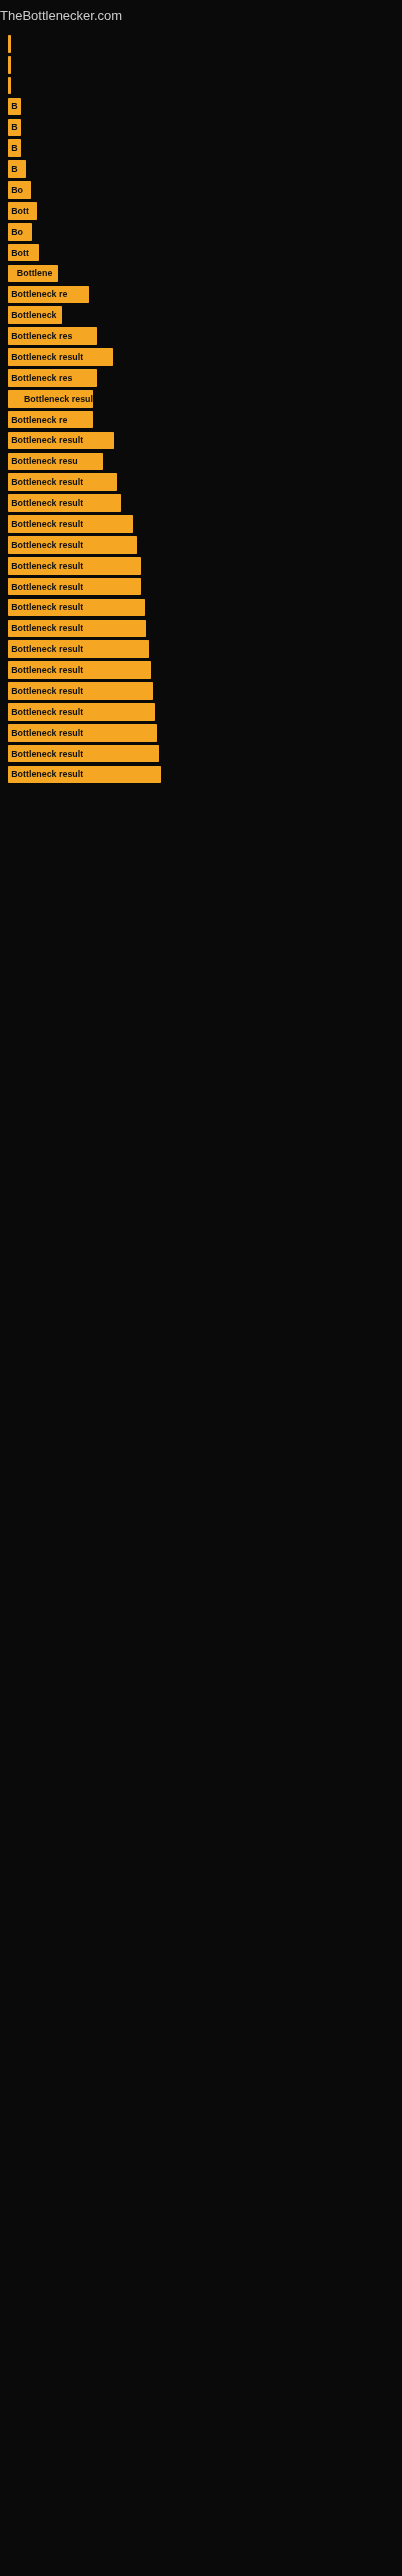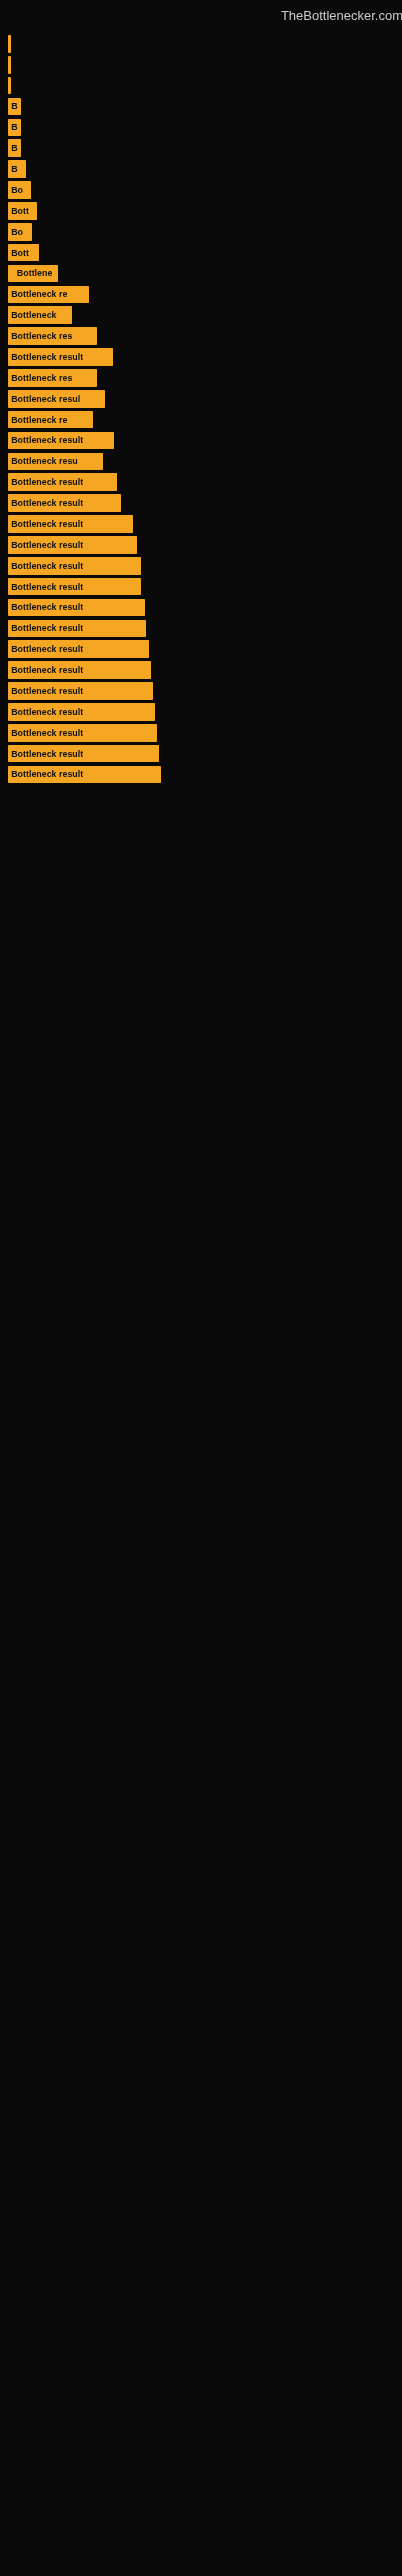--- a/index.html
+++ b/index.html
@@ -12,21 +12,21 @@
       background-color: #0a0a0a;
       width: 403px;
       min-height: 2576px;
       font-family: Arial, sans-serif;
       position: relative;
     }
 
     .site-title {
       color: #cccccc;
       font-size: 13px;
-      text-align: right;
+      text-align: left;
       padding: 8px 0 4px 0;
     }
 
     .container {
       padding: 8px 0 8px 8px;
       display: flex;
       flex-direction: column;
       gap: 0px;
     }
 
@@ -119,41 +119,41 @@
       <div class="bar" style="width: 50px; justify-content: center;">
         <span class="bar-label">Bottlene</span>
       </div>
     </div>
     <div class="bar-row">
       <div class="bar" style="width: 81px;">
         <span class="bar-label">Bottleneck re</span>
       </div>
     </div>
     <div class="bar-row">
-      <div class="bar" style="width: 64px;">
+      <div class="bar" style="width: 54px;">
         <span class="bar-label">Bottleneck</span>
       </div>
     </div>
     <div class="bar-row">
       <div class="bar" style="width: 89px;">
         <span class="bar-label">Bottleneck res</span>
       </div>
     </div>
     <div class="bar-row">
       <div class="bar" style="width: 105px;">
         <span class="bar-label">Bottleneck result</span>
       </div>
     </div>
     <div class="bar-row">
       <div class="bar" style="width: 89px;">
         <span class="bar-label">Bottleneck res</span>
       </div>
     </div>
     <div class="bar-row">
-      <div class="bar" style="width: 97px;">
+      <div class="bar" style="width: 85px; justify-content: flex-end;">
         <span class="bar-label">Bottleneck resul</span>
       </div>
     </div>
     <div class="bar-row">
       <div class="bar" style="width: 85px;">
         <span class="bar-label">Bottleneck re</span>
       </div>
     </div>
     <div class="bar-row">
       <div class="bar" style="width: 106px;">

